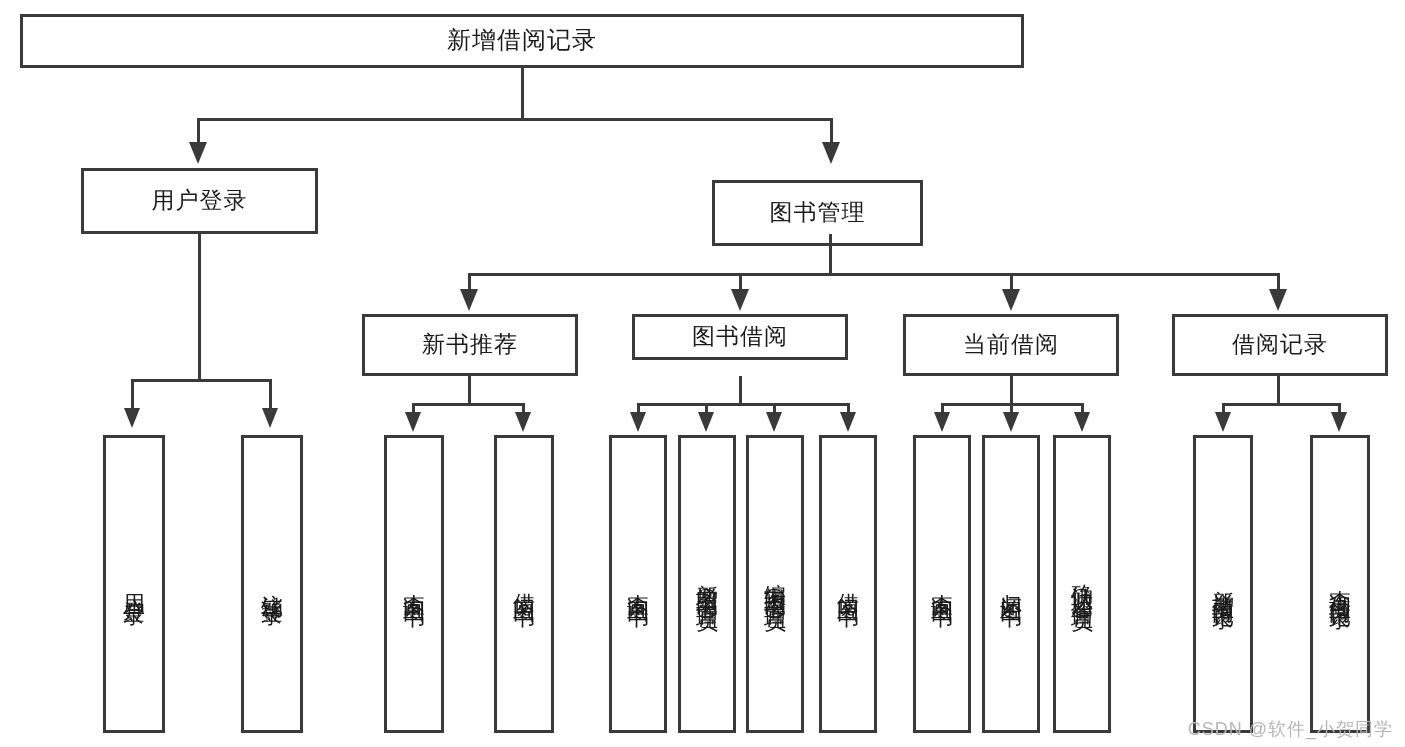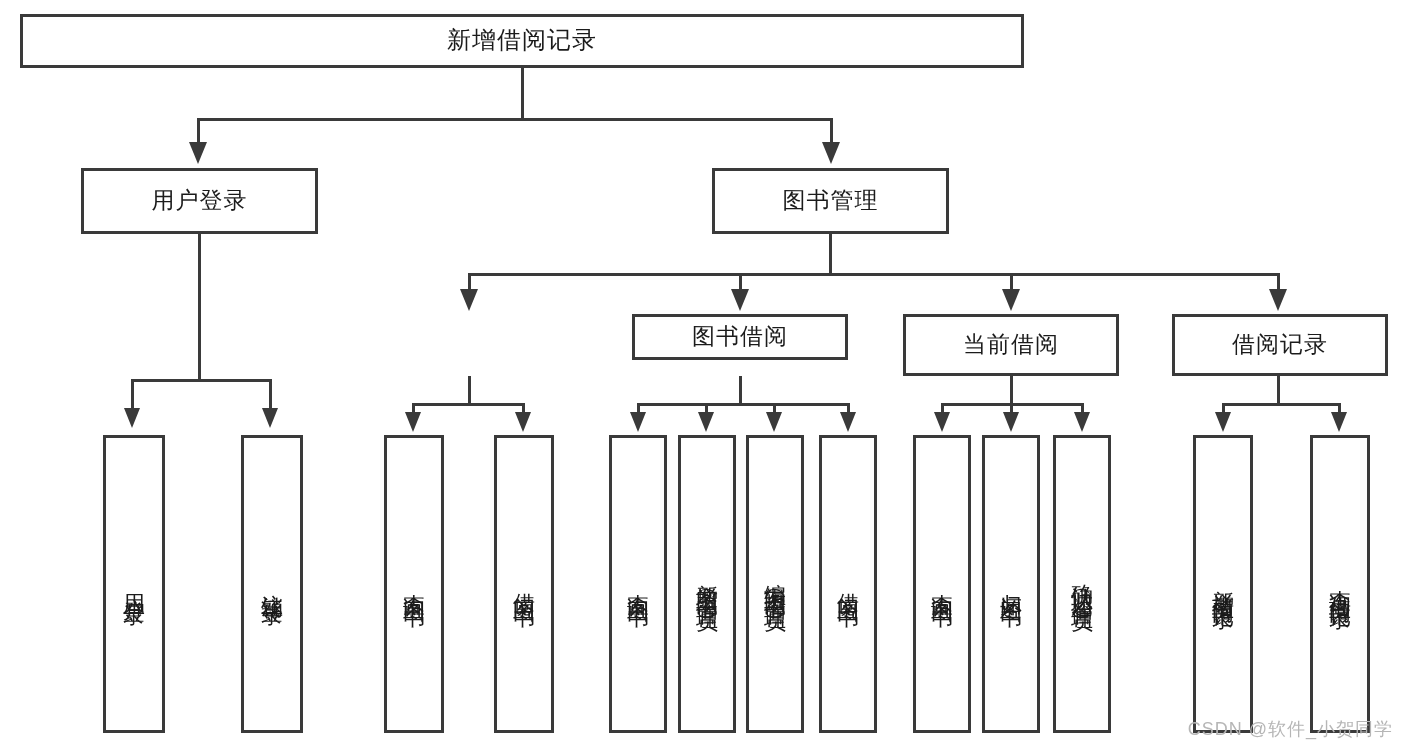--- a/index.html
+++ b/index.html
@@ -90,21 +90,21 @@
   <div class="ln vln" style="left:521px;top:68px;width:3px;height:52px;"></div>
   <div class="ln hln" style="left:197px;top:118px;width:636px;height:3px;"></div>
   <div class="ln vln" style="left:197px;top:118px;width:3px;height:26px;"></div>
   <div class="arrow" style="left:189px;top:142px;"></div>
   <div class="ln vln" style="left:830px;top:118px;width:3px;height:26px;"></div>
   <div class="arrow" style="left:822px;top:142px;"></div>
 
   <div class="node h" style="left:81px;top:168px;width:237px;height:66px;">
     <span>用户登录</span>
   </div>
-  <div class="node h" style="left:712px;top:168px;width:237px;height:66px;">
+  <div class="node h" style="left:712px;top:180px;width:211px;height:66px;">
     <span>图书管理</span>
   </div>
 
   <div class="ln vln" style="left:198px;top:234px;width:3px;height:148px;"></div>
   <div class="ln hln" style="left:131px;top:379px;width:140px;height:3px;"></div>
   <div class="ln vln" style="left:131px;top:379px;width:3px;height:30px;"></div>
   <div class="arrow sm" style="left:124px;top:408px;"></div>
   <div class="ln vln" style="left:269px;top:379px;width:3px;height:30px;"></div>
   <div class="arrow sm" style="left:262px;top:408px;"></div>
 
@@ -112,20 +112,23 @@
   <div class="ln hln" style="left:468px;top:273px;width:812px;height:3px;"></div>
   <div class="ln vln" style="left:468px;top:273px;width:3px;height:18px;"></div>
   <div class="arrow" style="left:460px;top:289px;"></div>
   <div class="ln vln" style="left:739px;top:273px;width:3px;height:18px;"></div>
   <div class="arrow" style="left:731px;top:289px;"></div>
   <div class="ln vln" style="left:1010px;top:273px;width:3px;height:18px;"></div>
   <div class="arrow" style="left:1002px;top:289px;"></div>
   <div class="ln vln" style="left:1277px;top:273px;width:3px;height:18px;"></div>
   <div class="arrow" style="left:1269px;top:289px;"></div>
 
+  <div class="node h" style="left:362px;top:314px;width:216px;height:62px;">
+    <span>新书推荐</span>
+  </div>
   <div class="node h" style="left:632px;top:314px;width:216px;height:46px;">
     <span>图书借阅</span>
   </div>
   <div class="node h" style="left:903px;top:314px;width:216px;height:62px;">
     <span>当前借阅</span>
   </div>
   <div class="node h" style="left:1172px;top:314px;width:216px;height:62px;">
     <span>借阅记录</span>
   </div>
 

